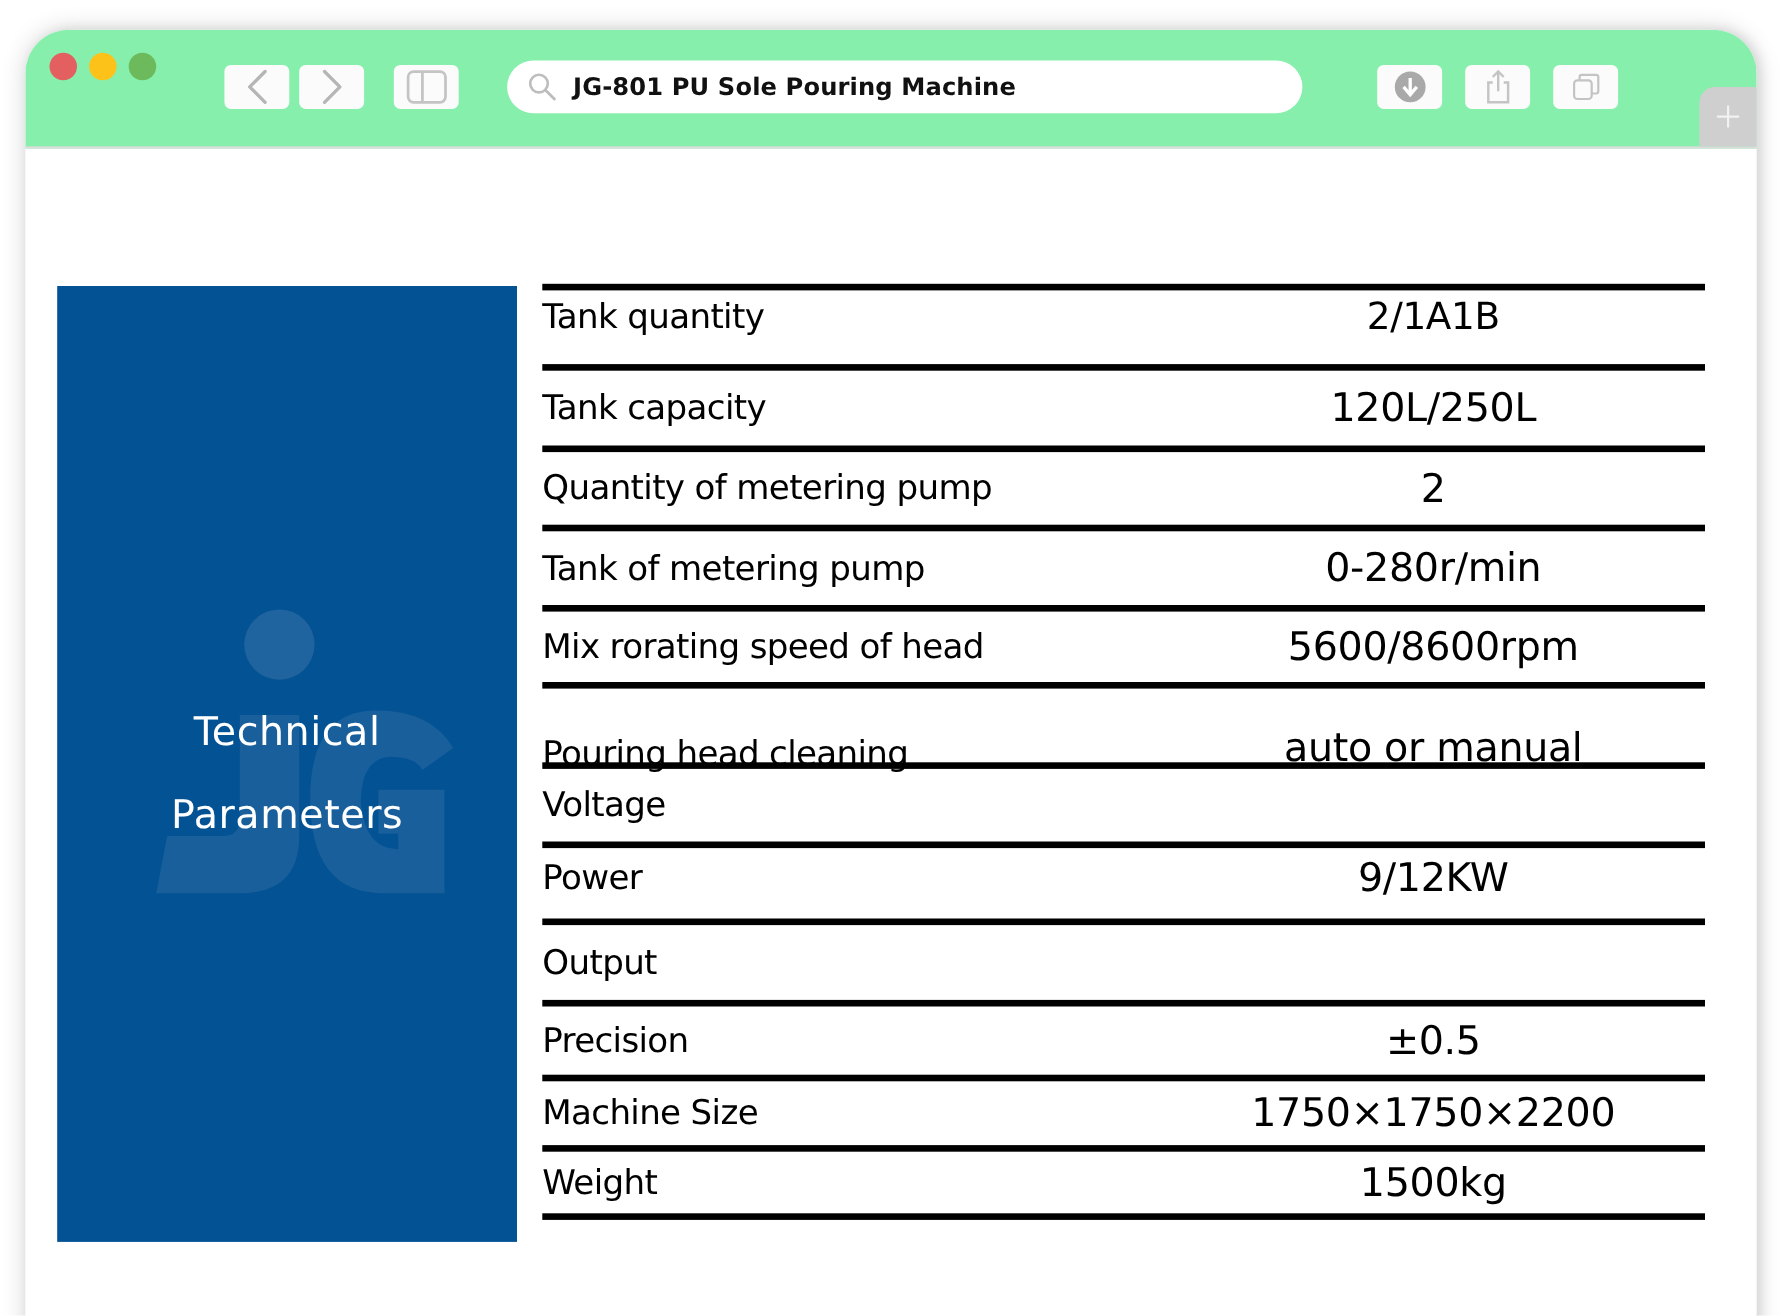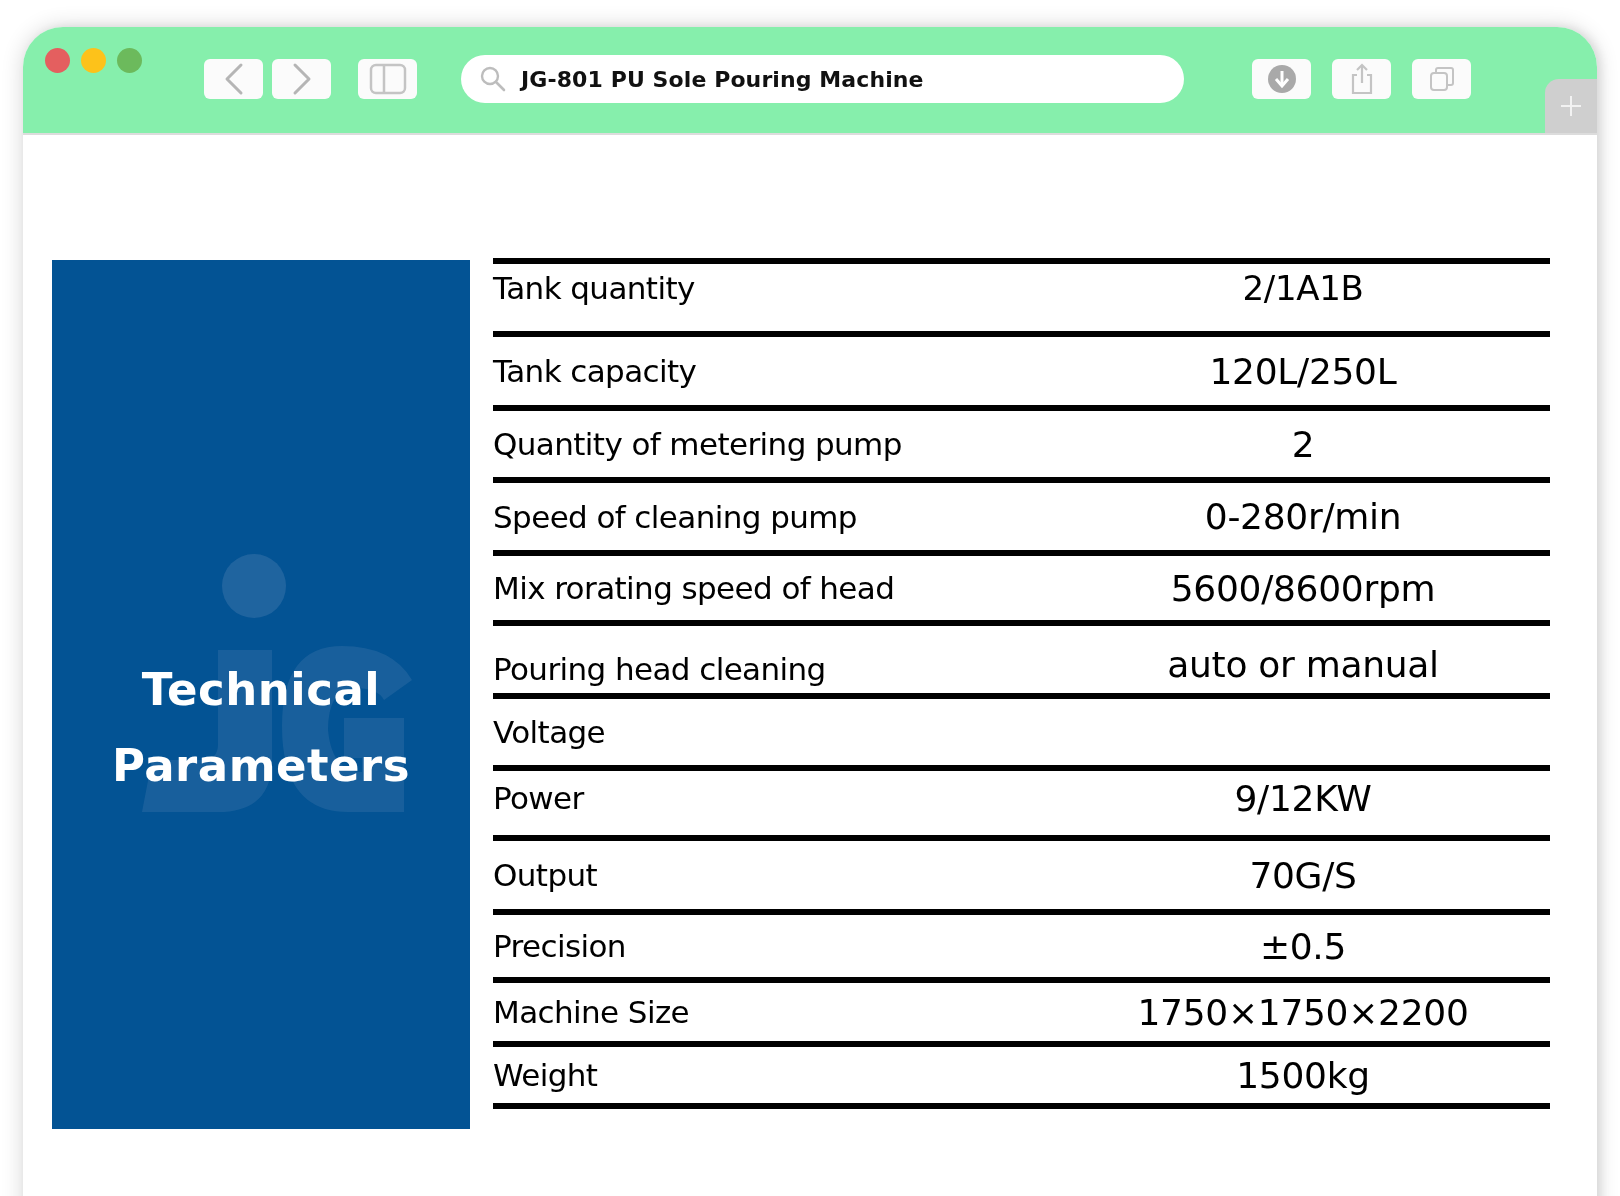--- a/index.html
+++ b/index.html
@@ -47,22 +47,22 @@
     display: flex; align-items: center; justify-content: center;
   }
   .panel {
     position: absolute; left: 52px; top: 260px; width: 418px; height: 869px;
     background: #035394; overflow: hidden;
   }
   .panel .watermark { position: absolute; left: 70px; top: 290px; width: 300px; height: 280px; }
   .panel .heading {
     position: absolute; left: 0; top: 368px; width: 100%;
     text-align: center; color: #ffffff;
-    font-family: "DejaVu Sans", sans-serif; font-weight: bold;
-    font-size: 45px; line-height: 76px; letter-spacing: 0.5px; margin-top: 24px;
+    font-family: "DejaVu Sans", sans-serif; font-weight: normal;
+    font-size: 36px; line-height: 76px; letter-spacing: 0.5px;
   }
   .table {
     position: absolute; left: 493px; top: 258px; width: 1057px;
   }
   .rule { position: absolute; left: 0; width: 100%; height: 6px; background: #000000; }
   .row { position: absolute; left: 0; width: 100%; display: flex; align-items: center; }
   .row .label {
     font-family: "DejaVu Sans", sans-serif; font-size: 31px; color: #000000;
     letter-spacing: -0.6px; white-space: nowrap;
   }
@@ -163,51 +163,50 @@
   </div>
   <div class="rule" style="top:147px;"></div>
 
   <div class="row" style="top:153px;height:66px;">
     <span class="label">Quantity of metering pump</span>
     <span class="value">2</span>
   </div>
   <div class="rule" style="top:219px;"></div>
 
   <div class="row" style="top:225px;height:67px;">
-    <span class="label">Speed of cleaning pump</span>
+    <span class="label">Tank of metering pump</span>
     <span class="value">0-280r/min</span>
   </div>
   <div class="rule" style="top:292px;"></div>
 
   <div class="row" style="top:298px;height:64px;">
     <span class="label">Mix rorating speed of head</span>
     <span class="value">5600/8600rpm</span>
   </div>
   <div class="rule" style="top:362px;"></div>
 
-  <div class="row" style="top:372px;height:77px;">
+  <div class="row" style="top:388px;height:77px;">
     <span class="label">Pouring head cleaning</span>
     <span class="value" style="margin-top:-8px;">auto or manual</span>
   </div>
   <div class="rule" style="top:435px;"></div>
 
   <div class="row" style="top:441px;height:66px;">
     <span class="label">Voltage</span>
   </div>
   <div class="rule" style="top:507px;"></div>
 
   <div class="row" style="top:513px;height:54px;">
     <span class="label">Power</span>
     <span class="value">9/12KW</span>
   </div>
   <div class="rule" style="top:577px;"></div>
 
   <div class="row" style="top:583px;height:68px;">
     <span class="label">Output</span>
-    <span class="value">70G/S</span>
   </div>
   <div class="rule" style="top:651px;"></div>
 
   <div class="row" style="top:657px;height:62px;">
     <span class="label">Precision</span>
     <span class="value">±0.5</span>
   </div>
   <div class="rule" style="top:719px;"></div>
 
   <div class="row" style="top:725px;height:58px;">

